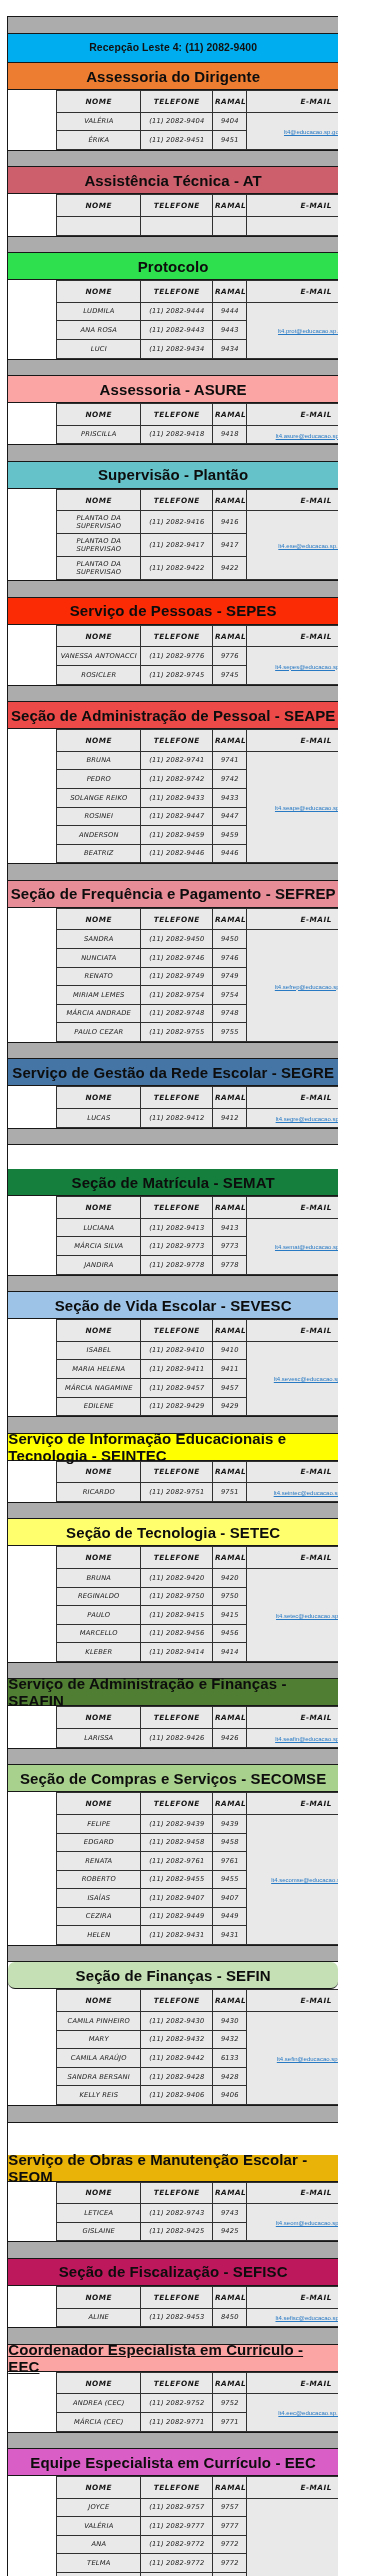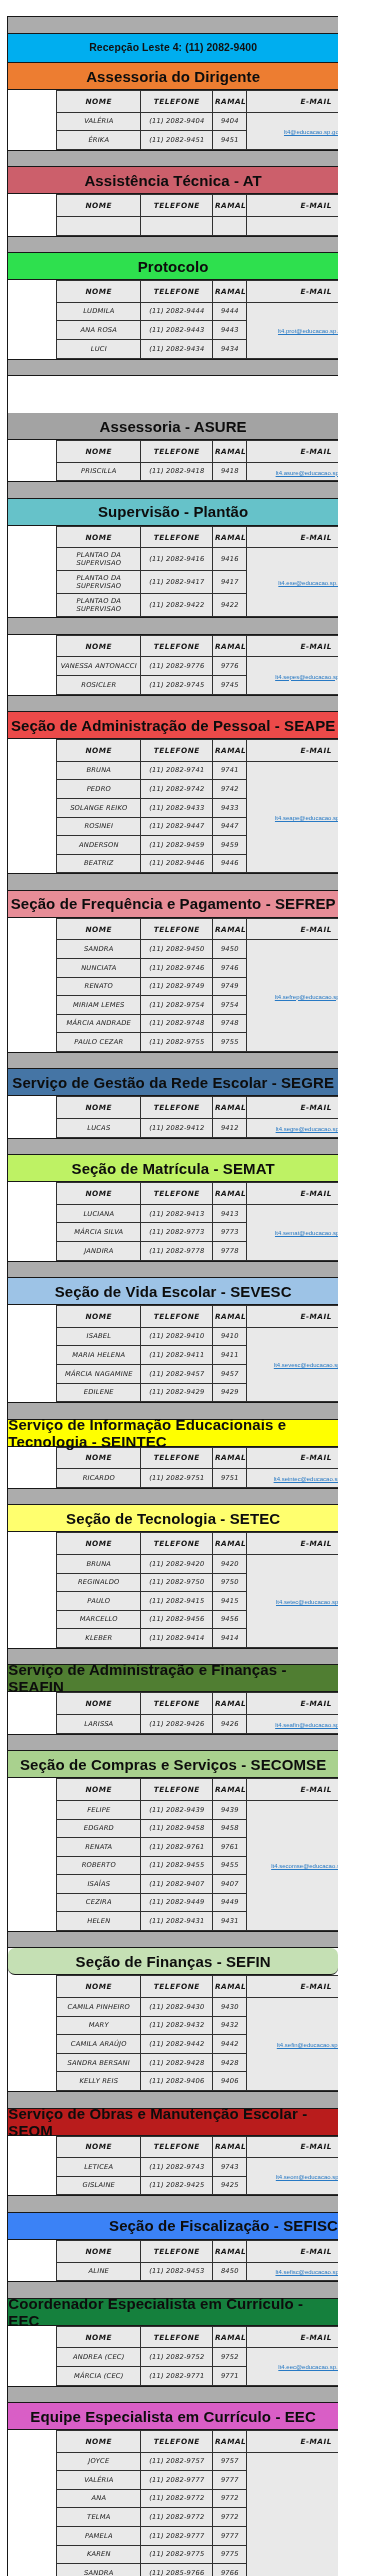--- a/index.html
+++ b/index.html
@@ -140,21 +140,21 @@
                 <td class="cell-text">LUCI</td>
                 <td class="cell-text">(11) 2082-9434</td>
                 <td class="cell-text">9434</td>
               </tr>
             </tbody>
     </table>
     <div class="separator"></div>
   </section>
 
   <section>
-    <div class="sec-header" style="background: #a3a3a3; margin-top: 37px;">
+    <div class="sec-header" style="background: #fca5a5;">
       <span class="sec-title">Assessoria - ASURE</span>
     </div>
     <table class="contacts">
       <colgroup>
               <col class="c-nome">
               <col class="c-tel">
               <col class="c-ramal">
               <col class="c-email">
             </colgroup>
       <thead>
@@ -212,20 +212,23 @@
                 <td class="cell-text">PLANTAO DA SUPERVISAO</td>
                 <td class="cell-text">(11) 2082-9422</td>
                 <td class="cell-text">9422</td>
               </tr>
             </tbody>
     </table>
     <div class="separator"></div>
   </section>
 
   <section>
+    <div class="sec-header" style="background: rgb(251, 43, 6);">
+      <span class="sec-title">Serviço de Pessoas - SEPES</span>
+    </div>
     <table class="contacts">
       <colgroup>
               <col class="c-nome">
               <col class="c-tel">
               <col class="c-ramal">
               <col class="c-email">
             </colgroup>
       <thead>
         <tr>
           <th>NOME</th>
@@ -388,21 +391,21 @@
                 <td class="cell-text">(11) 2082-9412</td>
                 <td class="cell-text">9412</td>
                 <td class="email-cell" rowspan="1"><a class="email-link">lt4.segre@educacao.sp.gov.br</a></td>
               </tr>
             </tbody>
     </table>
     <div class="separator"></div>
   </section>
 
   <section>
-    <div class="sec-header" style="background: #bef264;">
+    <div class="sec-header" style="background: #15803d; margin-top: 24px;">
       <span class="sec-title">Seção de Matrícula - SEMAT</span>
     </div>
     <table class="contacts">
       <colgroup>
               <col class="c-nome">
               <col class="c-tel">
               <col class="c-ramal">
               <col class="c-email">
             </colgroup>
       <thead>
@@ -682,39 +685,39 @@
                 <td class="email-cell" rowspan="5"><a class="email-link">lt4.sefin@educacao.sp.gov.br</a></td>
               </tr>
               <tr>
                 <td class="cell-text">MARY</td>
                 <td class="cell-text">(11) 2082-9432</td>
                 <td class="cell-text">9432</td>
               </tr>
               <tr>
                 <td class="cell-text">CAMILA ARAÚJO</td>
                 <td class="cell-text">(11) 2082-9442</td>
-                <td class="cell-text">9442</td>
+                <td class="cell-text">6133</td>
               </tr>
               <tr>
                 <td class="cell-text">SANDRA BERSANI</td>
                 <td class="cell-text">(11) 2082-9428</td>
                 <td class="cell-text">9428</td>
               </tr>
               <tr>
                 <td class="cell-text">KELLY REIS</td>
                 <td class="cell-text">(11) 2082-9406</td>
                 <td class="cell-text">9406</td>
               </tr>
             </tbody>
     </table>
     <div class="separator"></div>
   </section>
 
   <section>
-    <div class="sec-header" style="background: #b91c1c;">
+    <div class="sec-header" style="background: #eab308; margin-top: 32px;">
       <span class="sec-title">Serviço de Obras e Manutenção Escolar - SEOM</span>
     </div>
     <table class="contacts">
       <colgroup>
               <col class="c-nome">
               <col class="c-tel">
               <col class="c-ramal">
               <col class="c-email">
             </colgroup>
       <thead>
@@ -736,21 +739,21 @@
                 <td class="cell-text">GISLAINE</td>
                 <td class="cell-text">(11) 2082-9425</td>
                 <td class="cell-text">9425</td>
               </tr>
             </tbody>
     </table>
     <div class="separator"></div>
   </section>
 
   <section>
-    <div class="sec-header" style="background: #3b82f6; justify-content: flex-end;">
+    <div class="sec-header" style="background: #be185d;">
       <span class="sec-title">Seção de Fiscalização - SEFISC</span>
     </div>
     <table class="contacts">
       <colgroup>
               <col class="c-nome">
               <col class="c-tel">
               <col class="c-ramal">
               <col class="c-email">
             </colgroup>
       <thead>
@@ -767,21 +770,21 @@
                 <td class="cell-text">(11) 2082-9453</td>
                 <td class="cell-text">8450</td>
                 <td class="email-cell" rowspan="1"><a class="email-link">lt4.sefisc@educacao.sp.gov.br</a></td>
               </tr>
             </tbody>
     </table>
     <div class="separator"></div>
   </section>
 
   <section>
-    <div class="sec-header" style="background: #15803d;">
+    <div class="sec-header" style="background: #fca5a5; text-decoration: underline;">
       <span class="sec-title">Coordenador Especialista em Currículo - EEC</span>
     </div>
     <table class="contacts">
       <colgroup>
               <col class="c-nome">
               <col class="c-tel">
               <col class="c-ramal">
               <col class="c-email">
             </colgroup>
       <thead>

